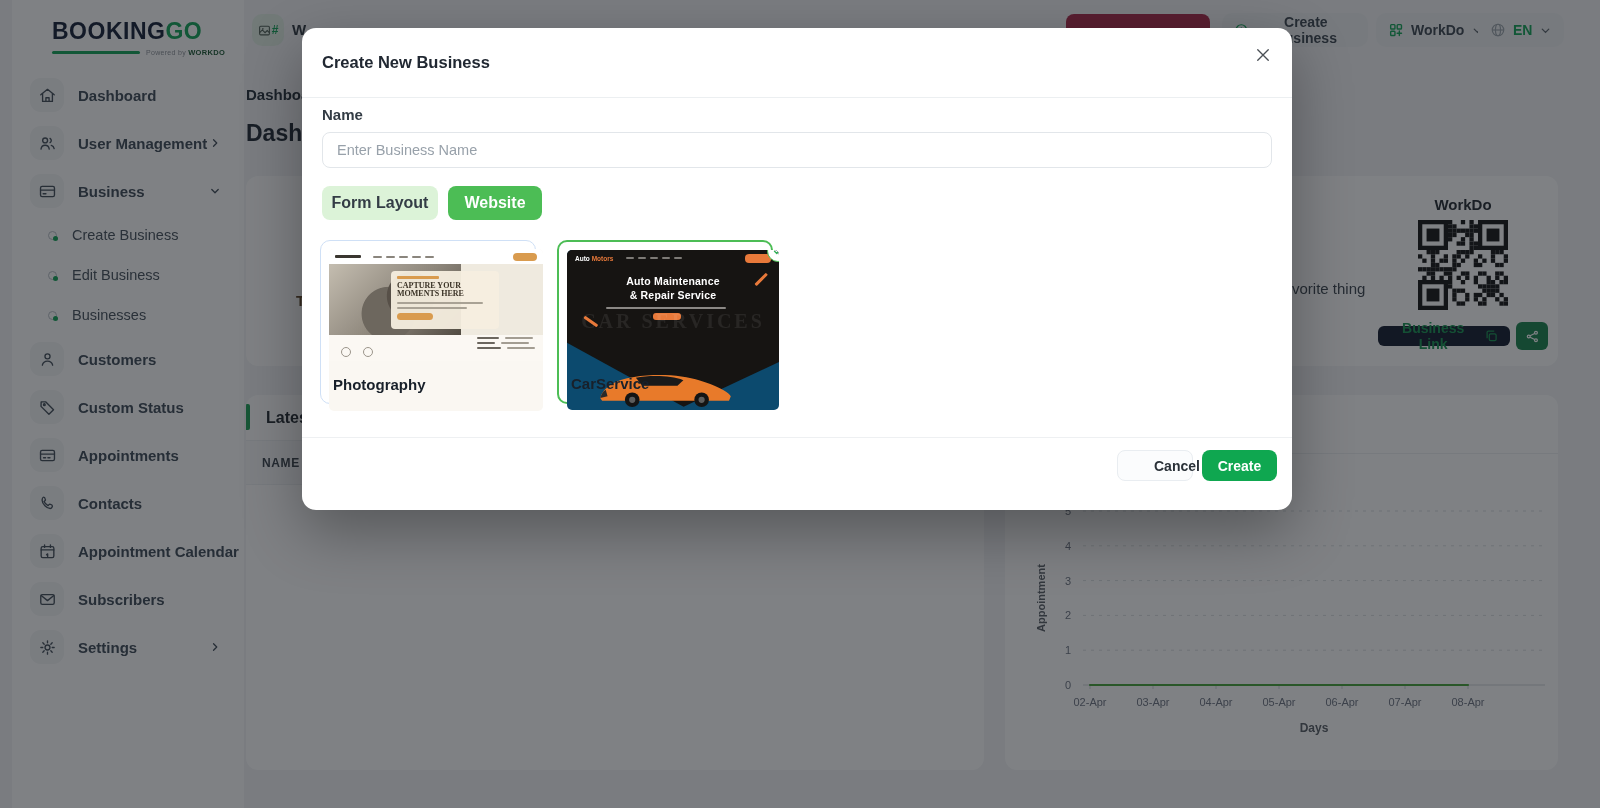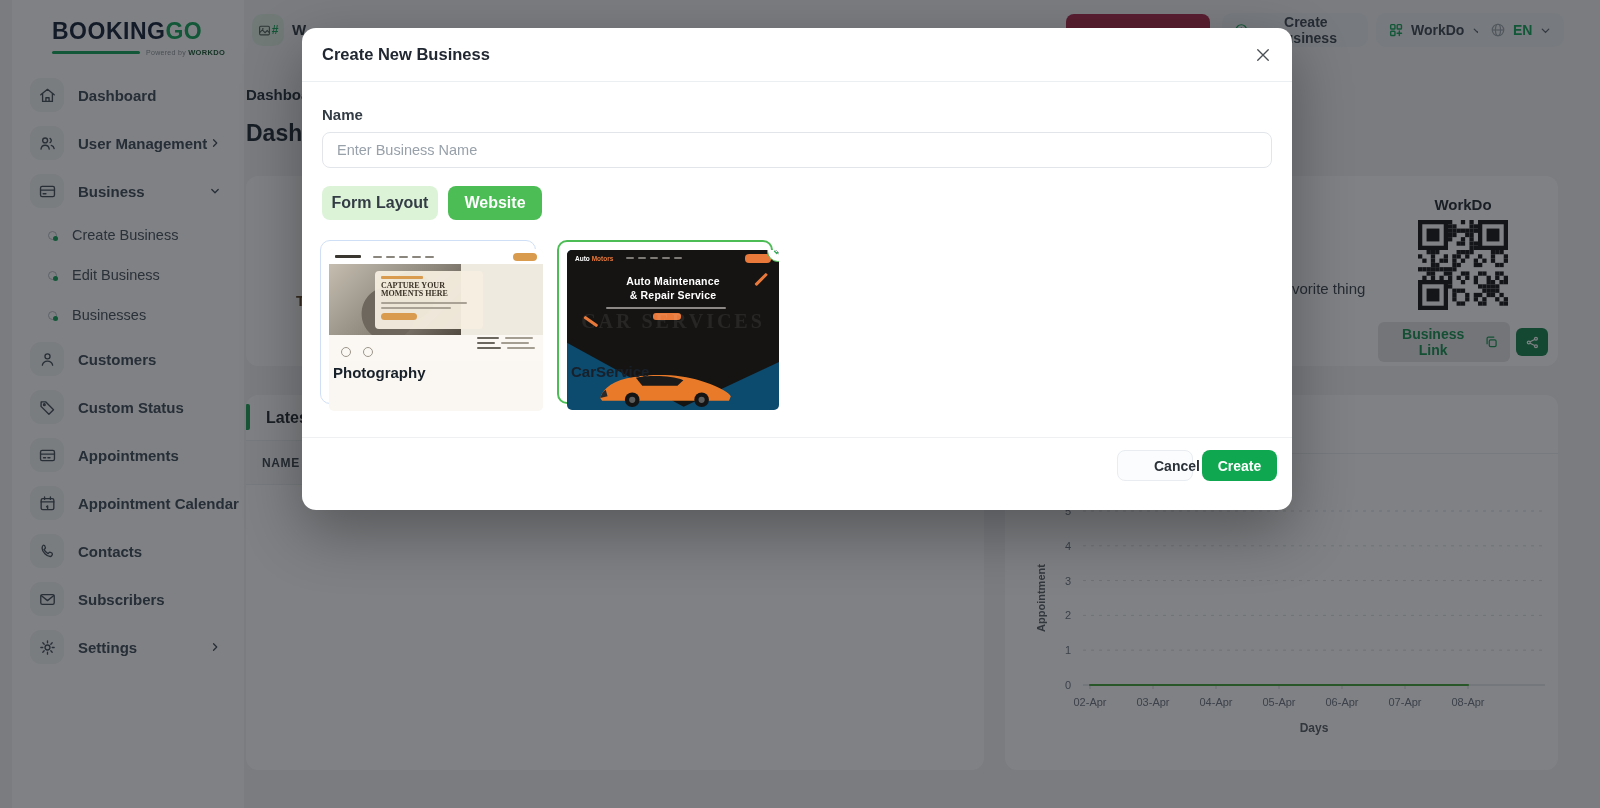--- a/index.html
+++ b/index.html
@@ -42,70 +42,70 @@
   .breadcrumb { position:absolute; left:246px; top:86px; font-size:15px; font-weight:600; color:#212b36; z-index:1; }
   .page-title { position:absolute; left:246px; top:120px; font-size:23px; font-weight:800; color:#1c2430; z-index:1; }
   .card { position:absolute; background:#fff; border-radius:12px; z-index:1; }
   .banner-card { left:246px; top:176px; width:1312px; height:190px; }
   .banner-frag-left { position:absolute; left:50px; top:116px; font-size:15px; font-weight:700; color:#5d4224; }
   .banner-tagline { position:absolute; left:1046px; top:104px; font-size:15px; color:#39424c; white-space:nowrap; }
   .workdo-block { position:absolute; right:10px; top:20px; width:170px; display:flex; flex-direction:column; align-items:center; }
   .workdo-title { font-size:15px; font-weight:700; color:#20262e; }
   .qr { margin-top:7px; background:#fff; }
   .link-row { margin-top:12px; display:flex; align-items:center; gap:6px; }
-  .biz-link { height:40px; border-radius:6px; background:#e5e5e5; color:#12914f; font-size:14px; font-weight:600; display:flex; align-items:center; gap:7px; padding:0 11px; border:none; cursor:pointer; }
+  .biz-link { height:20px; border-radius:6px; background:#0f172a; color:#12914f; font-size:14px; font-weight:600; display:flex; align-items:center; gap:7px; padding:0 11px; border:none; cursor:pointer; }
   .share-btn { width:34px; height:28px; border-radius:6px; background:#15814b; color:#fff; display:flex; align-items:center; justify-content:center; border:none; cursor:pointer; }
 
   .table-card { left:246px; top:395px; width:738px; height:375px; overflow:hidden; }
   .table-head { position:relative; height:45px; display:flex; align-items:center; }
   .accent-bar { position:absolute; left:0; top:9px; width:4px; height:26px; background:#1a9e53; border-radius:0 2px 2px 0; }
   .table-title { margin-left:20px; font-size:16px; font-weight:700; color:#20262e; }
   .table-divider { height:1px; background:#edeff2; }
   .thead-row { height:44px; background:#f8f9fb; display:flex; align-items:center; border-bottom:1px solid #eef0f2; }
   .th { margin-left:16px; font-size:12px; font-weight:800; letter-spacing:.6px; color:#38414a; }
 
   .chart-card { left:1005px; top:395px; width:553px; height:375px; overflow:hidden; }
   .chart-head { height:59px; border-bottom:1px solid #edeff2; }
 
   
   .overlay { position:absolute; inset:0; background:rgba(22,26,31,.55); z-index:10; }
   .modal { position:absolute; left:302px; top:28px; width:990px; height:482px; background:#fff; border-radius:14px; z-index:20; box-shadow:0 22px 60px rgba(0,0,0,.32); }
-  .modal-header { position:absolute; left:0; top:0; width:100%; height:54px; border-bottom:1px solid #eceff1; display:flex; align-items:center; }
+  .modal-header { position:absolute; left:0; top:0; width:100%; height:70px; border-bottom:1px solid #eceff1; display:flex; align-items:center; }
   .modal-title { margin-left:20px; font-size:16.5px; font-weight:700; color:#212832; }
   .modal-close { position:absolute; right:18px; top:16px; width:22px; height:22px; background:none; border:none; color:#4a4f55; cursor:pointer; display:flex; align-items:center; justify-content:center; }
   .field-label { position:absolute; left:20px; top:78px; font-size:15px; font-weight:600; color:#333c45; }
   .name-input { position:absolute; left:20px; top:104px; width:950px; height:36px; border:1px solid #e2e6ea; border-radius:8px; padding:0 14px; font-size:14.5px; color:#2d3640; font-family:inherit; outline:none; }
   .name-input::placeholder { color:#98a1aa; }
   .tab { position:absolute; top:158px; height:34px; border:none; border-radius:8px; font-size:16px; font-weight:600; cursor:pointer; font-family:inherit; }
   .tab-form { left:20px; width:116px; background:#dcf3d8; color:#333c45; }
   .tab-website { left:146px; width:94px; background:#4cbd55; color:#fff; }
   .tpl-card { position:absolute; top:212px; width:216px; height:164px; border-radius:10px; background:#fff; cursor:pointer; }
   .tpl-photo { left:18px; border:1.5px solid #cfe0f6; }
   .tpl-car { left:255px; border:2px solid #4cbd55; }
-  .tpl-label { position:absolute; left:12px; bottom:22px; font-size:15px; font-weight:700; color:#18202a; }
+  .tpl-label { position:absolute; left:12px; bottom:10px; font-size:15px; font-weight:700; color:#18202a; }
   .thumb { position:absolute; left:8px; top:8px; width:198px; height:112px; border-radius:5px; overflow:hidden; }
   .badge-check { position:absolute; top:-10px; right:-10px; width:22px; height:22px; border-radius:50%; background:#fff; border:1.5px solid #4cbd55; display:flex; align-items:center; justify-content:center; color:#2fae54; }
   .modal-footer-divider { position:absolute; left:0; top:409px; width:100%; height:1px; background:#eef0f2; }
   .btn { position:absolute; top:422px; height:31px; border-radius:8px; font-size:14px; font-weight:600; cursor:pointer; font-family:inherit; }
   .btn-cancel { left:815px; width:76px; background:#fbfcfd; border:1px solid #e9edf1; color:#2a3138;padding-left:36px; }
   .btn-create { left:900px; width:75px; background:#0fa750; border:none; color:#fff; }
 
   
   .ph { background:#faf7f2; position:relative; width:100%; height:100%; }
   .ph-top { height:15px; background:#fff; display:flex; align-items:center; padding:0 6px; gap:4px; }
   .ph-brand { width:26px; height:3.5px; background:#3a3630; border-radius:1px; }
   .ph-nav { display:flex; gap:4px; margin-left:8px; flex:1; }
   .ph-nav i { width:9px; height:2px; background:#8a857d; border-radius:1px; }
   .ph-cta { width:24px; height:8px; background:#d99b4e; border-radius:4px; }
   .ph-hero { position:relative; height:71px; background:#efeadf; }
   .ph-photo { position:absolute; left:0; top:0; width:132px; height:71px;
     background:radial-gradient(circle at 62% 45%, #575048 0 26%, transparent 27%),
                radial-gradient(circle at 45% 70%, #6d675e 0 30%, transparent 31%),
                linear-gradient(135deg,#c4bdb0,#8d867b 55%,#514b42); }
-  .ph-panel { position:absolute; left:46px; top:7px; width:108px; height:58px; background:rgba(246,238,223,.95); border-radius:4px; padding:5px 6px; }
+  .ph-panel { position:absolute; left:62px; top:7px; width:108px; height:58px; background:rgba(246,238,223,.95); border-radius:4px; padding:5px 6px; }
   .ph-kicker { width:42px; height:2.5px; background:#d99b4e; border-radius:1px; }
   .ph-heading { margin-top:3px; width:76px; font-family:"Liberation Serif","DejaVu Serif",serif; font-size:8px; line-height:1.12; font-weight:700; color:#3a3226; }
   .ph-line { width:86px; height:2px; background:#a9a295; margin-top:3px; border-radius:1px; }
   .ph-btn { margin-top:4px; width:36px; height:7px; background:#d99b4e; border-radius:3.5px; }
   .ph-bottom { position:relative; height:26px; background:#fbf8f3; }
   .ph-circ { position:absolute; bottom:4px; width:10px; height:10px; border:1.5px solid #9b958b; border-radius:50%; }
   .ph-hours { position:absolute; right:8px; top:2px; display:flex; flex-direction:column; gap:3px; }
   .ph-hours .row { display:flex; gap:6px; }
   .ph-hours i { height:2px; border-radius:1px; display:block; }
 
@@ -217,35 +217,35 @@
             <rect x="3.2" y="5.5" width="17.6" height="13" rx="2"></rect>
             <path d="M3.2 10.2h17.6"></path>
             <path d="M7 14.8h2.6M12.5 14.8h2.6"></path>
           </svg>
         </span>
         <span class="nav-label">Appointments</span>
       </div>
       <div class="nav-item">
         <span class="nav-chip">
           <svg class="ic" width="19" height="19" viewBox="0 0 24 24" fill="none" stroke="#3f4a55" stroke-width="1.7" stroke-linecap="round" stroke-linejoin="round">
+            <path d="M7.2 4c.9 0 2 2.4 2.2 3.3-.2 1-.9 1.5-1.7 2.2.9 2.2 2.9 4.2 5 5.1.7-.7 1.2-1.5 2.2-1.7 1 .2 3.3 1.3 3.3 2.2 0 1.2-1.4 3.2-2.7 3.2-4.3 0-10.3-5.9-10.3-10.3C5.2 6.7 6 4 7.2 4z"></path>
+          </svg>
+        </span>
+        <span class="nav-label">Contacts</span>
+      </div>
+      <div class="nav-item">
+        <span class="nav-chip">
+          <svg class="ic" width="19" height="19" viewBox="0 0 24 24" fill="none" stroke="#3f4a55" stroke-width="1.7" stroke-linecap="round" stroke-linejoin="round">
             <rect x="4" y="5.8" width="16" height="14" rx="2"></rect>
             <path d="M4 10h16"></path>
             <path d="M8.3 3.8v3M15.7 3.8v3"></path>
             <path d="M10.8 16.2l1.4-1.2v3.4"></path>
           </svg>
         </span>
         <span class="nav-label">Appointment Calendar</span>
-      </div>
-      <div class="nav-item">
-        <span class="nav-chip">
-          <svg class="ic" width="19" height="19" viewBox="0 0 24 24" fill="none" stroke="#3f4a55" stroke-width="1.7" stroke-linecap="round" stroke-linejoin="round">
-            <path d="M7.2 4c.9 0 2 2.4 2.2 3.3-.2 1-.9 1.5-1.7 2.2.9 2.2 2.9 4.2 5 5.1.7-.7 1.2-1.5 2.2-1.7 1 .2 3.3 1.3 3.3 2.2 0 1.2-1.4 3.2-2.7 3.2-4.3 0-10.3-5.9-10.3-10.3C5.2 6.7 6 4 7.2 4z"></path>
-          </svg>
-        </span>
-        <span class="nav-label">Contacts</span>
       </div>
       <div class="nav-item">
         <span class="nav-chip">
           <svg class="ic" width="19" height="19" viewBox="0 0 24 24" fill="none" stroke="#3f4a55" stroke-width="1.7" stroke-linecap="round" stroke-linejoin="round">
             <rect x="3.5" y="5.8" width="17" height="12.4" rx="2"></rect>
             <path d="M4 7l8 6.4L20 7"></path>
           </svg>
         </span>
         <span class="nav-label">Subscribers</span>
       </div>

